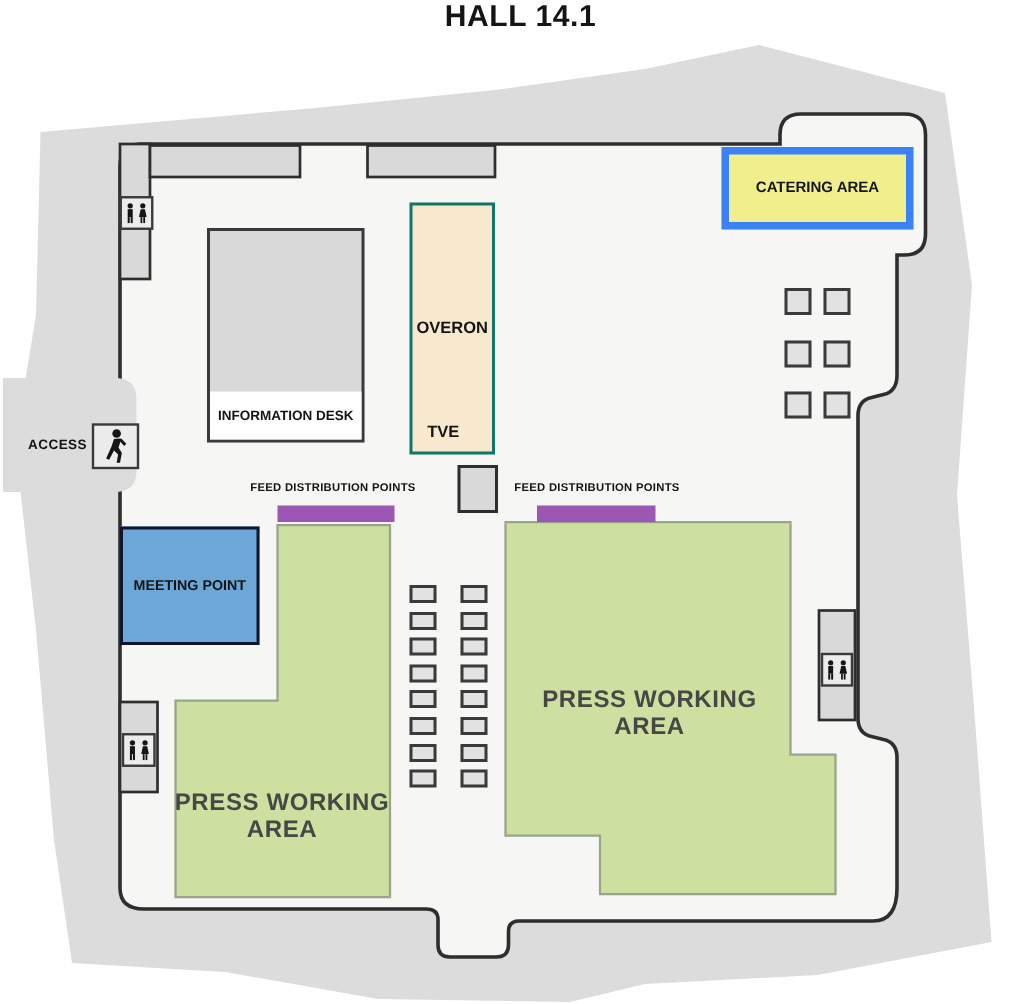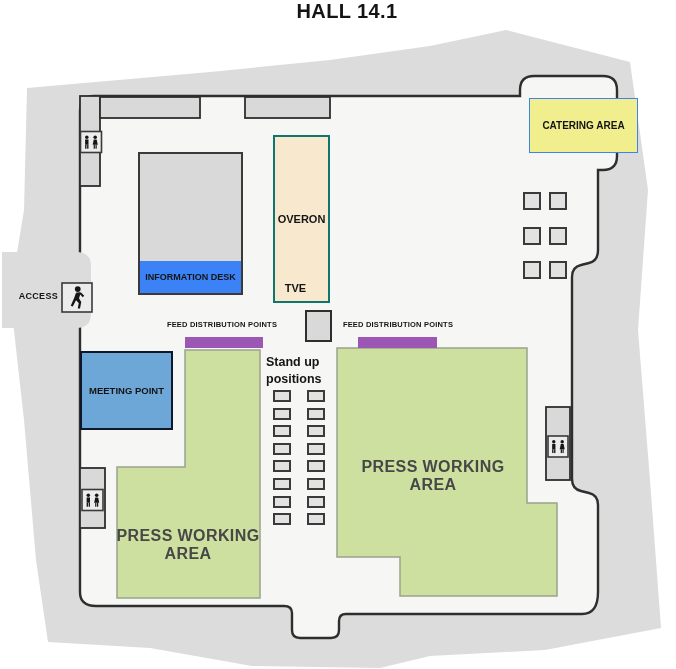--- a/index.html
+++ b/index.html
@@ -8,21 +8,21 @@
   #geom{position:absolute;left:0;top:0;}
   .wall-path{stroke:#2e2e2e;stroke-width:2.4;}
   .band{stroke:#2e2e2e;stroke-width:1.8;}
   .press{stroke:#9aa38c;stroke-width:1.5;}
   .icon-frame{fill:#ececec;stroke:#3a3a3a;stroke-width:1.6;}
   .fig{fill:#151515;}
   .lbl{position:absolute;color:#141414;font-weight:bold;text-align:center;}
   .room{position:absolute;box-sizing:border-box;display:flex;align-items:center;
         justify-content:center;text-align:center;color:#141414;font-weight:bold;}
   #title{left:0;top:8;width:676px;font-size:20px;letter-spacing:.4px;text-indent:18px;}
-  #catering{left:481px;top:98px;width:109px;height:55px;border:1px solid #3b82f6;font-size:10px;margin-left:48px;}
+  #catering{left:481px;top:98px;width:128px;height:55px;border:5px solid #3b82f6;font-size:10px;}
   #overon{left:273px;top:135px;width:57px;height:168px;border:2px solid #0f766e;font-size:11px;}
   #overon .sub{position:absolute;left:0;right:12px;bottom:7px;}
   #booth{left:358px;top:190px;width:155px;height:125px;border:1px solid #b08f9f;font-size:10px;}
   #infodesk{left:138px;top:152px;width:105px;height:143px;border:2px solid #3a3a3a;}
   #infodesk .strip{position:absolute;left:0;right:0;bottom:0;height:32px;display:flex;
         align-items:center;justify-content:center;font-size:9px;font-weight:bold;}
   #meeting{left:80px;top:351px;width:93px;height:79px;border:2px solid #0f172a;font-size:9.5px;}
   #tve-box{left:305px;top:310px;width:27px;height:32px;border:2px solid #2e2e2e;}
   .feed-lbl{font-size:7.5px;letter-spacing:.2px;}
   #feed-lbl-left{left:160px;top:320px;width:124px;}
@@ -107,43 +107,39 @@
     <span>CATERING AREA</span>
   </div>
 
   <div id="overon" class="room" style="background: rgb(248, 233, 206);">
     <span>OVERON</span>
     <span class="sub">TVE</span>
   </div>
 
 
   <div id="infodesk" class="room" style="background: rgb(217, 217, 217);">
-    <div class="strip" style="background: #3b82f6;">
+    <div class="strip" style="background: #ffffff;">
       <span>INFORMATION DESK</span>
     </div>
   </div>
 
   <div id="meeting" class="room" style="background: rgb(108, 167, 216);">
     <span>MEETING POINT</span>
   </div>
 
   <div id="tve-box" class="room" style="background: rgb(217, 217, 217);"></div>
 
   <div id="feed-lbl-left" class="lbl feed-lbl">FEED DISTRIBUTION POINTS</div>
   <div id="feed-lbl-right" class="lbl feed-lbl">FEED DISTRIBUTION POINTS</div>
   <div id="feed-bar-left" class="feed-bar" style="background: rgb(156, 87, 180);"></div>
   <div id="feed-bar-right" class="feed-bar" style="background: rgb(156, 87, 180);"></div>
 
   <div id="press-lbl-left" class="lbl press-lbl">PRESS WORKING AREA</div>
   <div id="press-lbl-right" class="lbl press-lbl">PRESS WORKING AREA</div>
 
-  <div id="standup-lbl" class="lbl">
-    <div>Stand up</div>
-    <div>positions</div>
-  </div>
 
   <div id="stand-up-grid">
       <div class="sq-standup" style="left: 0px; top: 0px; width: 14px; height: 8px;"></div>
       <div class="sq-standup" style="left: 33.5px; top: 0px; width: 14px; height: 8px;"></div>
       <div class="sq-standup" style="left: 0px; top: 17.6px; width: 14px; height: 8px;"></div>
       <div class="sq-standup" style="left: 33.5px; top: 17.6px; width: 14px; height: 8px;"></div>
       <div class="sq-standup" style="left: 0px; top: 35.2px; width: 14px; height: 8px;"></div>
       <div class="sq-standup" style="left: 33.5px; top: 35.2px; width: 14px; height: 8px;"></div>
       <div class="sq-standup" style="left: 0px; top: 52.8px; width: 14px; height: 8px;"></div>
       <div class="sq-standup" style="left: 33.5px; top: 52.8px; width: 14px; height: 8px;"></div>

